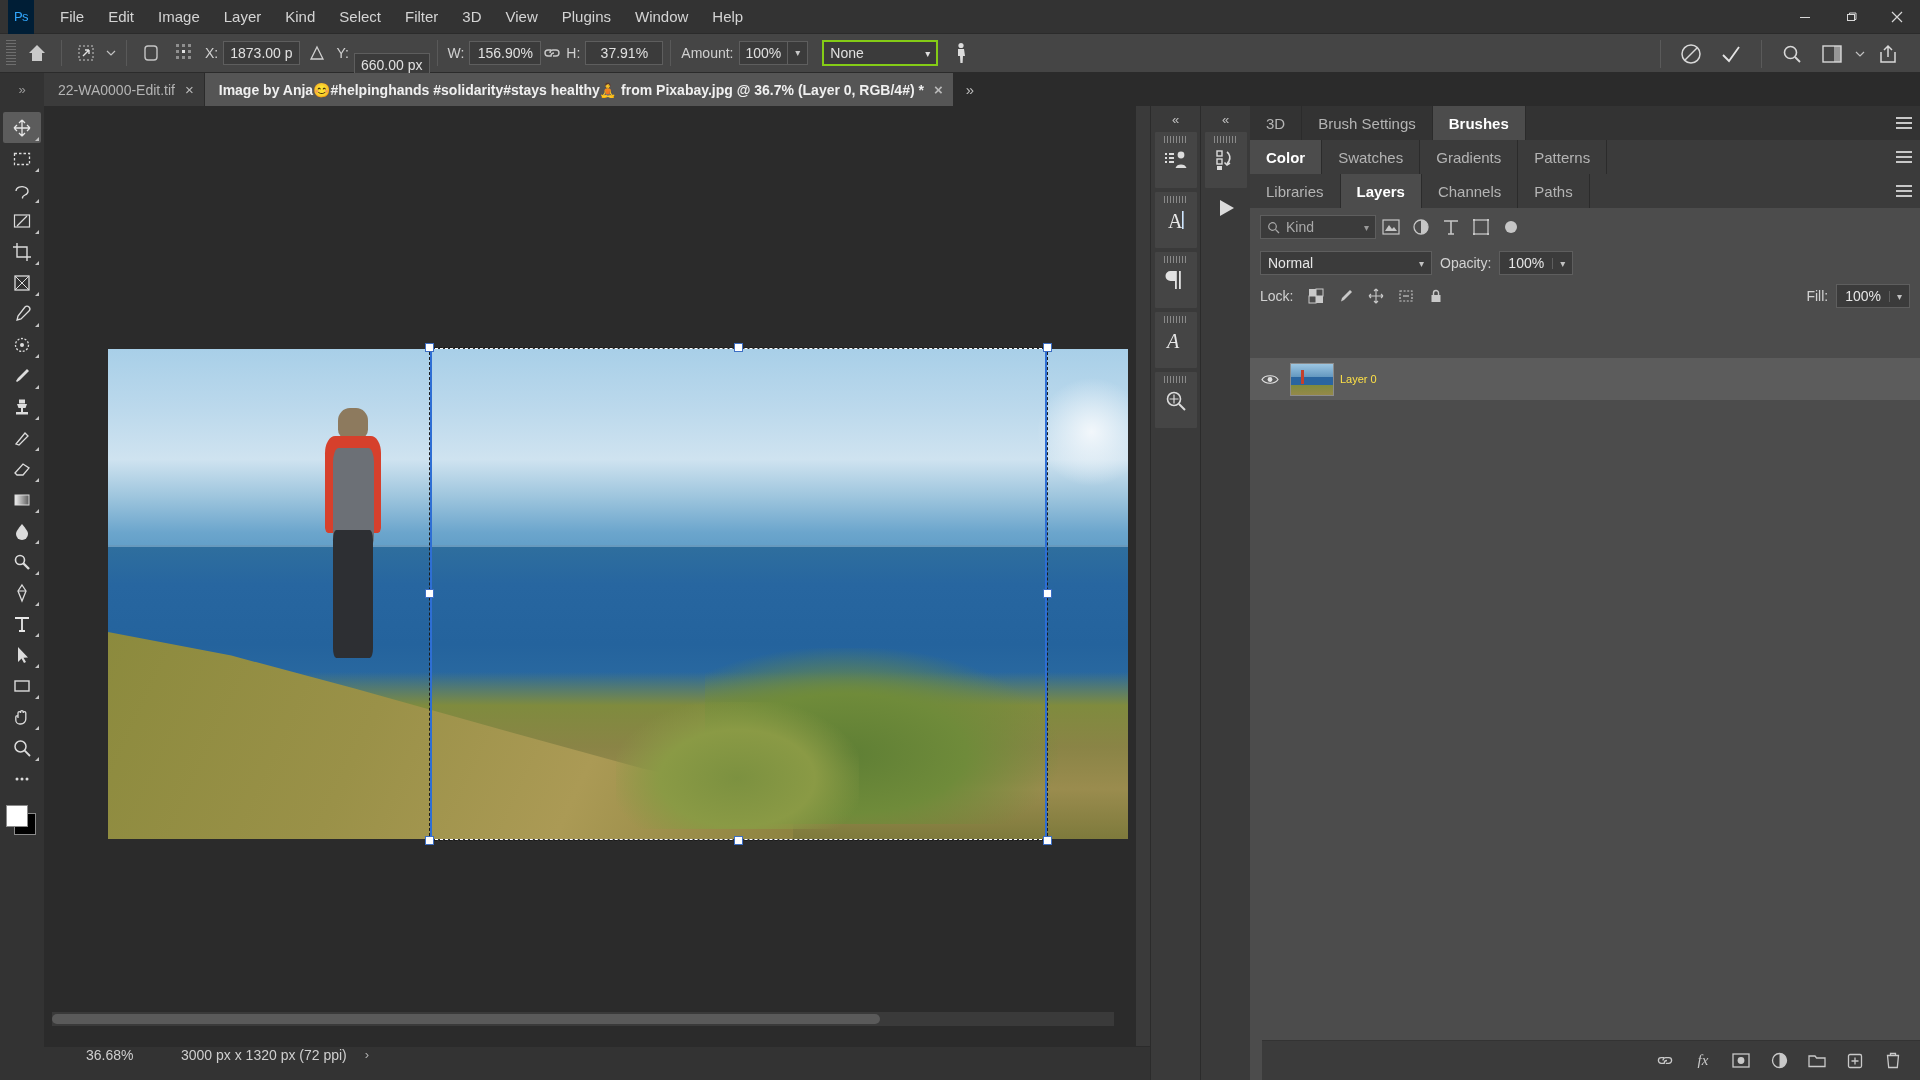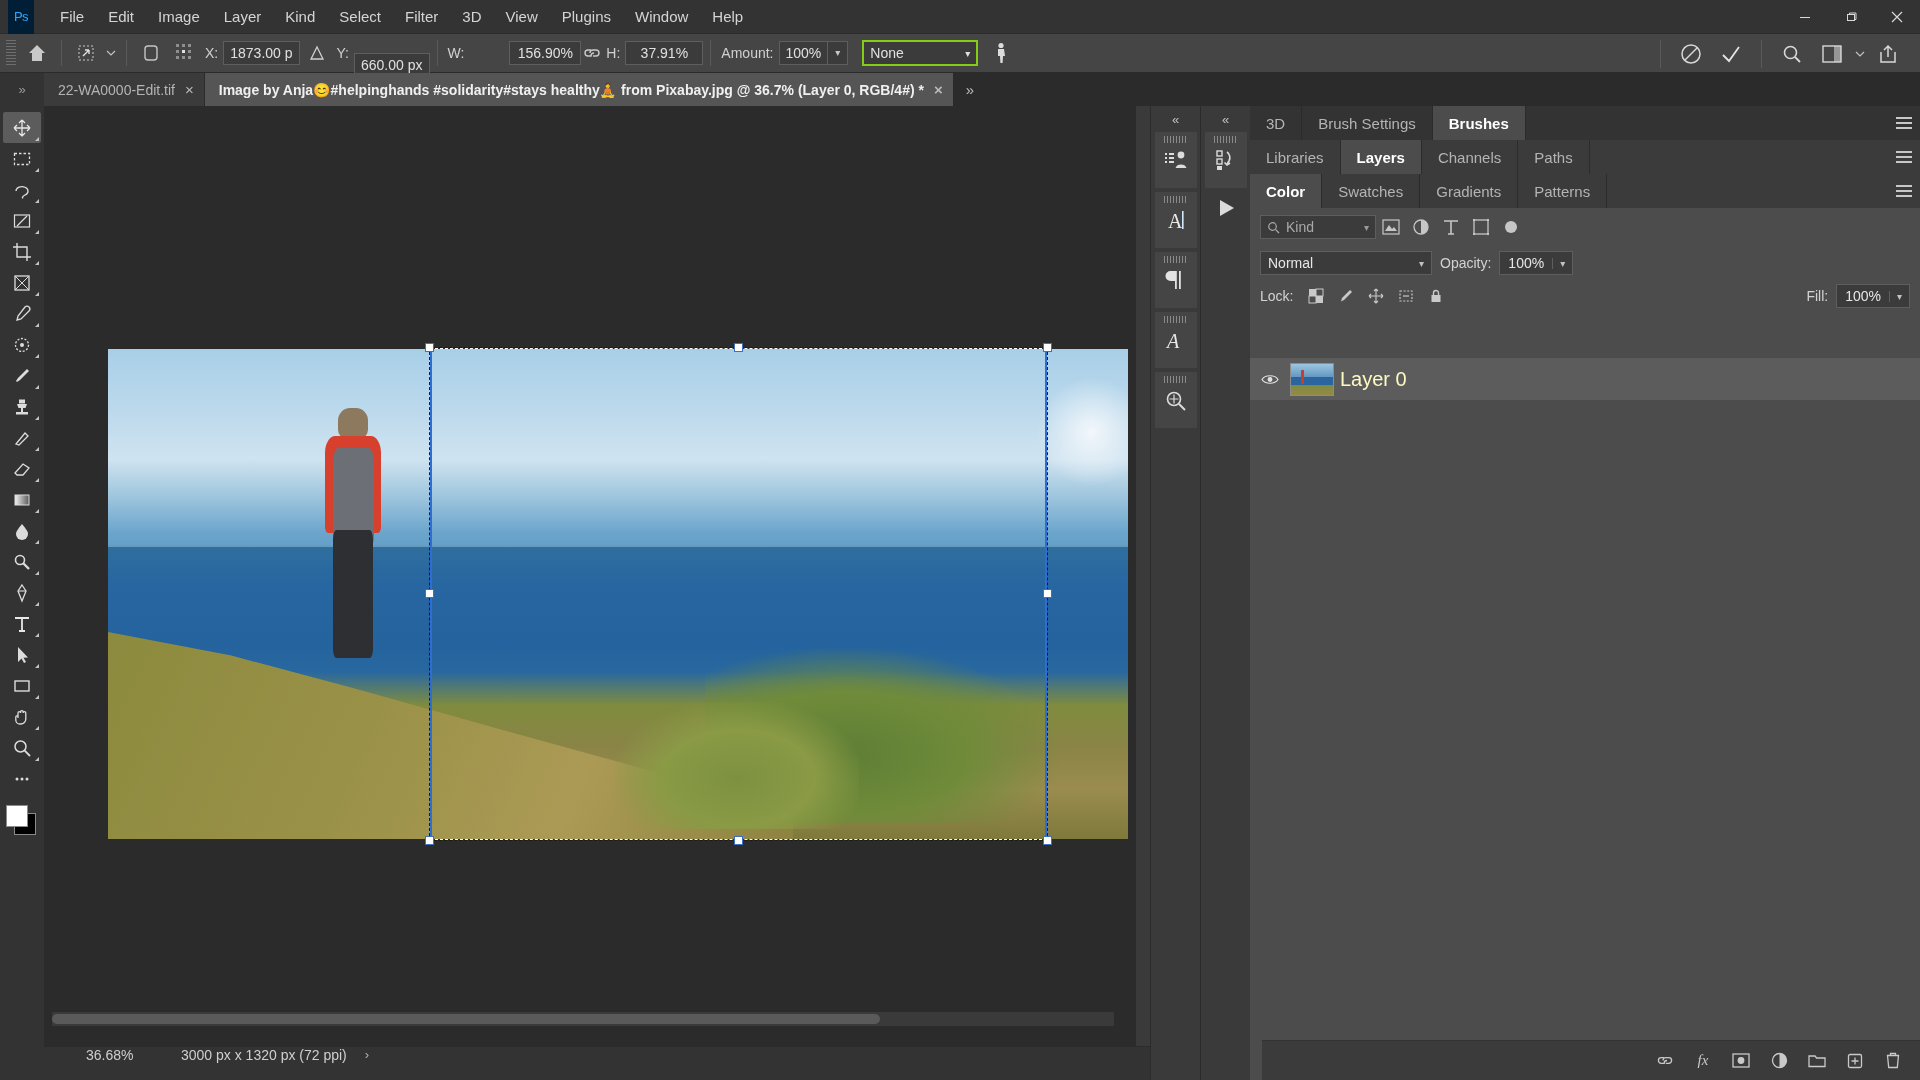--- a/index.html
+++ b/index.html
@@ -218,21 +218,21 @@
     display:flex; align-items:center; height:42px; background:#5c5c5c; padding:0 6px; gap:6px;
   }
   .eye { width:28px; display:flex; align-items:center; justify-content:center; color:#e2e2e2;}
   .thumb {
     width:44px; height:33px; border:1px solid #8c8c8c; position:relative; overflow:hidden; background:#7fa3c4;
   }
   .thumb .t-sky { position:absolute; left:0; top:0; width:100%; height:48%; background:linear-gradient(#9cc6e2,#5f94bd);}
   .thumb .t-sea { position:absolute; left:0; top:45%; width:100%; height:30%; background:#2a65a0;}
   .thumb .t-gr { position:absolute; left:0; bottom:0; width:100%; height:30%; background:linear-gradient(#7e8a3d,#95894a);}
   .thumb .t-man { position:absolute; left:24%; top:22%; width:7%; height:44%; background:#c4402c;}
-  .layer-name { font-size:20px; color:#fef9c3; }
+  .layer-name { font-size:11px; color:#fde047; }
   .layer-footer {
     position:absolute; left:12px; right:0; bottom:0; height:40px; background:#3b3b3b;
     display:flex; align-items:center; justify-content:flex-end; gap:16px; padding-right:16px;
     border-top:1px solid #333;
   }
   .fbtn { width:22px; height:22px; display:flex; align-items:center; justify-content:center; color:#c9c9c9; font-size:15px;}
 </style>
 </head>
 <body>
 
@@ -317,21 +317,21 @@
     <div class="opt-field" style="min-width:70px;">1873.00 p</div>
     <div class="tool-icon no-corner">
       <svg width="18" height="18" viewBox="0 0 18 18">
           <path d="M9 3 L15 15 H3 Z" fill="none" stroke="#d0d0d0" stroke-width="1.3"></path>
         </svg>
     </div>
     <div class="opt-label">Y:</div>
     <div class="opt-field" style="min-width:70px;margin-top:24px;">660.00 px</div>
     <div class="opt-sep"></div>
     <div class="opt-label">W:</div>
-    <div class="opt-field" style="min-width:72px;margin-left:40px;">156.90%</div>
+    <div class="opt-field" style="min-width:72px;">156.90%</div>
     <div class="chain">
       <svg width="20" height="14" viewBox="0 0 20 14">
         <path d="M8 7 a3 3 0 0 1 3-3 h3 a3 3 0 0 1 0 6 h-3" fill="none" stroke="#c9c9c9" stroke-width="1.4"></path>
         <path d="M12 7 a3 3 0 0 0 -3 3 h-3 a3 3 0 0 1 0 -6 h3" fill="none" stroke="#c9c9c9" stroke-width="1.4"></path>
       </svg>
     </div>
     <div class="opt-label">H:</div>
     <div class="opt-field" style="min-width:78px;">37.91%</div>
     <div class="opt-sep"></div>
     <div class="opt-label">Amount:</div>
@@ -660,34 +660,34 @@
     <div class="panel-tabrow">
       <div class="ptab">3D</div>
       <div class="ptab">Brush Settings</div>
       <div class="ptab active">Brushes</div>
       <div class="panel-menu">
           <div class="hamb"></div>
         </div>
     </div>
 
     <div class="panel-tabrow" style="background:#3b3b3b;">
+      <div class="ptab active" style="background:#4c4c4c;">Color</div>
+      <div class="ptab" style="background:#3b3b3b;">Swatches</div>
+      <div class="ptab" style="background:#3b3b3b;">Gradients</div>
+      <div class="ptab" style="background:#3b3b3b;">Patterns</div>
+      <div class="panel-menu">
+          <div class="hamb"></div>
+        </div>
+    </div>
+
+    <div class="panel-tabrow" style="background:#3b3b3b;">
       <div class="ptab" style="background:#3b3b3b;">Libraries</div>
       <div class="ptab active" style="background:#4c4c4c;">Layers</div>
       <div class="ptab" style="background:#3b3b3b;">Channels</div>
       <div class="ptab" style="background:#3b3b3b;">Paths</div>
-      <div class="panel-menu">
-          <div class="hamb"></div>
-        </div>
-    </div>
-
-    <div class="panel-tabrow" style="background:#3b3b3b;">
-      <div class="ptab active" style="background:#4c4c4c;">Color</div>
-      <div class="ptab" style="background:#3b3b3b;">Swatches</div>
-      <div class="ptab" style="background:#3b3b3b;">Gradients</div>
-      <div class="ptab" style="background:#3b3b3b;">Patterns</div>
       <div class="panel-menu">
           <div class="hamb"></div>
         </div>
     </div>
 
     <div class="layers-body">
 
       <div class="filter-row">
         <div class="kind-box">
           <svg width="13" height="13" viewBox="0 0 13 13">

